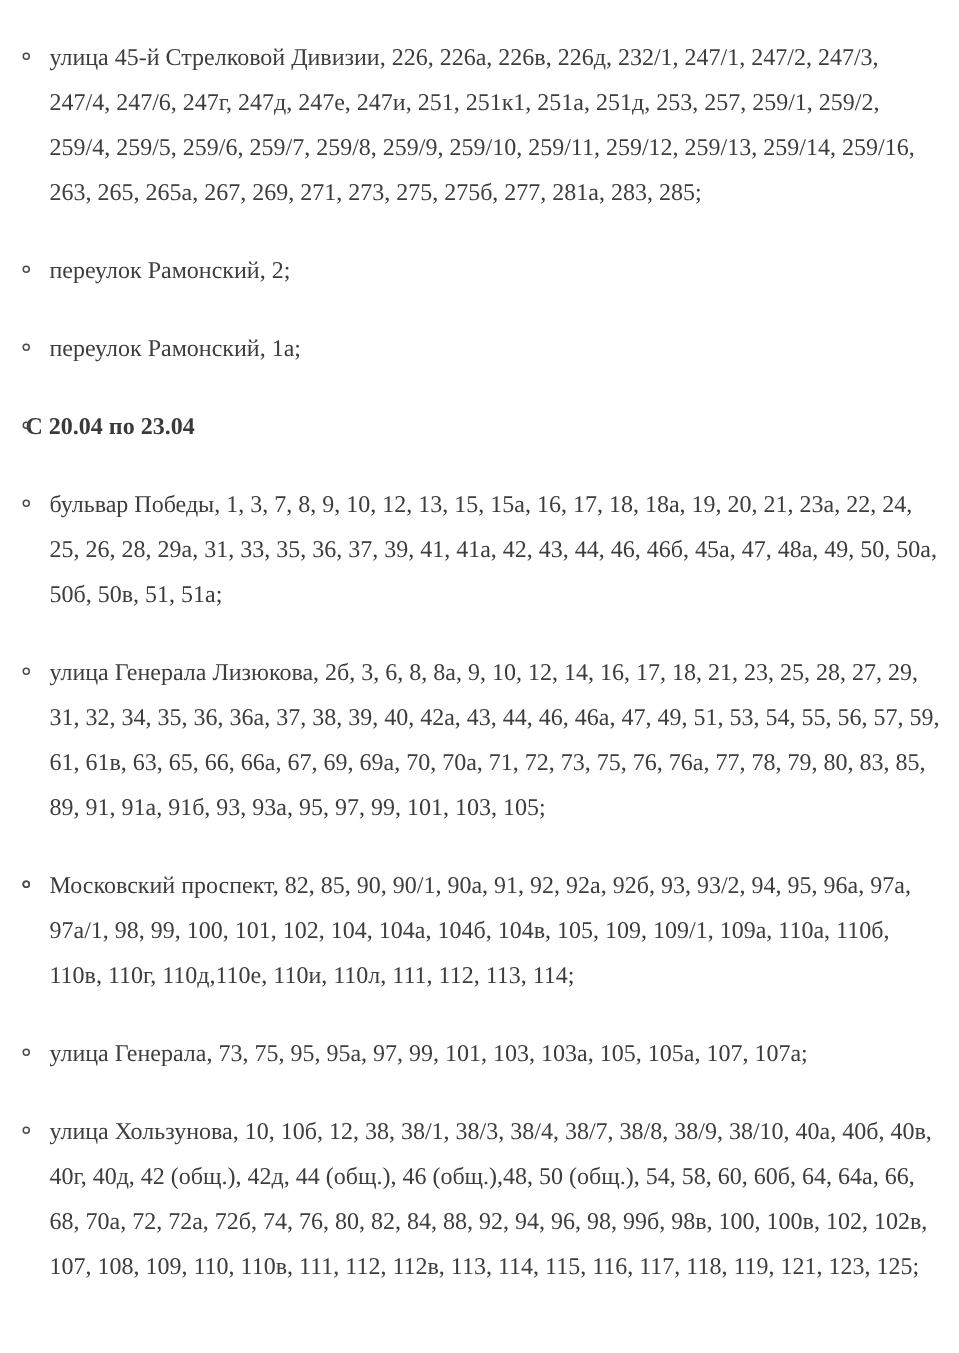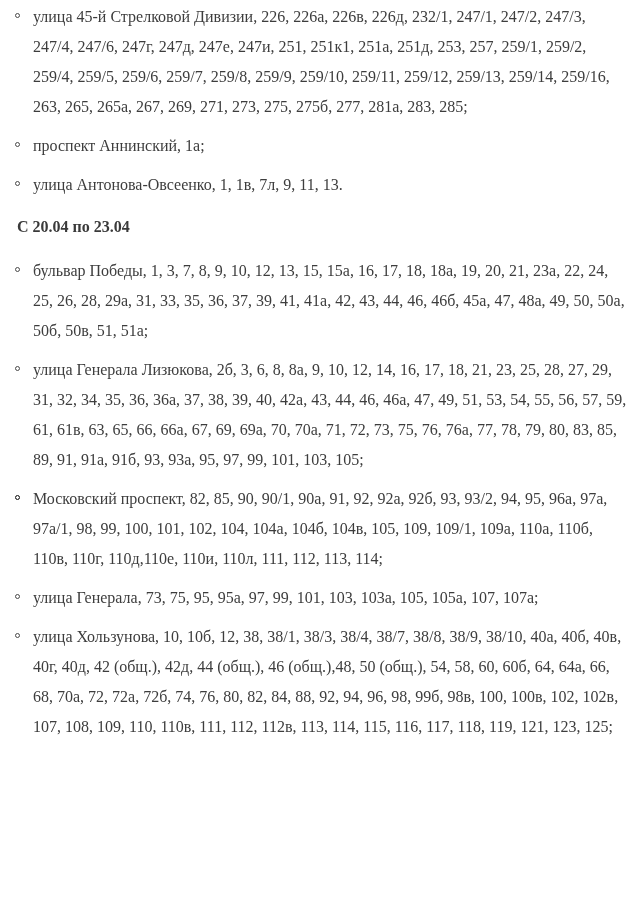--- a/index.html
+++ b/index.html
@@ -21,20 +21,21 @@
   }
   ul.street-list {
     list-style: none;
     margin: 0;
     padding: 0;
   }
   li.street-item {
     position: relative;
     padding-left: 33px;
     margin-bottom: 9px;
+    margin-top: 22px;
   }
   li.street-item .bullet {
     position: absolute;
     left: 15px;
     top: 11px;
     width: 5px;
     height: 5px;
     border: 1px solid #4a4a4a;
     border-radius: 50%;
     box-sizing: border-box;
@@ -51,25 +52,28 @@
 
 <div class="article">
 
   <ul class="street-list">
     <li class="street-item">
       <span class="bullet"></span>
       <span>улица 45-й Стрелковой Дивизии, 226, 226а, 226в, 226д, 232/1, 247/1, 247/2, 247/3, 247/4, 247/6, 247г, 247д, 247е, 247и, 251, 251к1, 251а, 251д, 253, 257, 259/1, 259/2, 259/4, 259/5, 259/6, 259/7, 259/8, 259/9, 259/10, 259/11, 259/12, 259/13, 259/14, 259/16, 263, 265, 265а, 267, 269, 271, 273, 275, 275б, 277, 281а, 283, 285;</span>
     </li>
     <li class="street-item">
       <span class="bullet"></span>
-      <span>проспект Аннинский, 1а;</span>
+      <span>переулок Рамонский, 2;</span>
     </li>
     <li class="street-item">
       <span class="bullet"></span>
-      <span>улица Антонова-Овсеенко, 1, 1в, 7л, 9, 11, 13.</span>
+      <span>переулок Рамонский, 1а;</span>
+    </li>
+    <li class="street-item">
+      <span class="bullet"></span>
     </li>
   </ul>
 
   <p class="period-heading">С 20.04 по 23.04</p>
 
   <ul class="street-list">
     <li class="street-item">
       <span class="bullet"></span>
       <span>бульвар Победы, 1, 3, 7, 8, 9, 10, 12, 13, 15, 15а, 16, 17, 18, 18а, 19, 20, 21, 23а, 22, 24, 25, 26, 28, 29а, 31, 33, 35, 36, 37, 39, 41, 41а, 42, 43, 44, 46, 46б, 45а, 47, 48а, 49, 50, 50а, 50б, 50в, 51, 51а;</span>
     </li>

